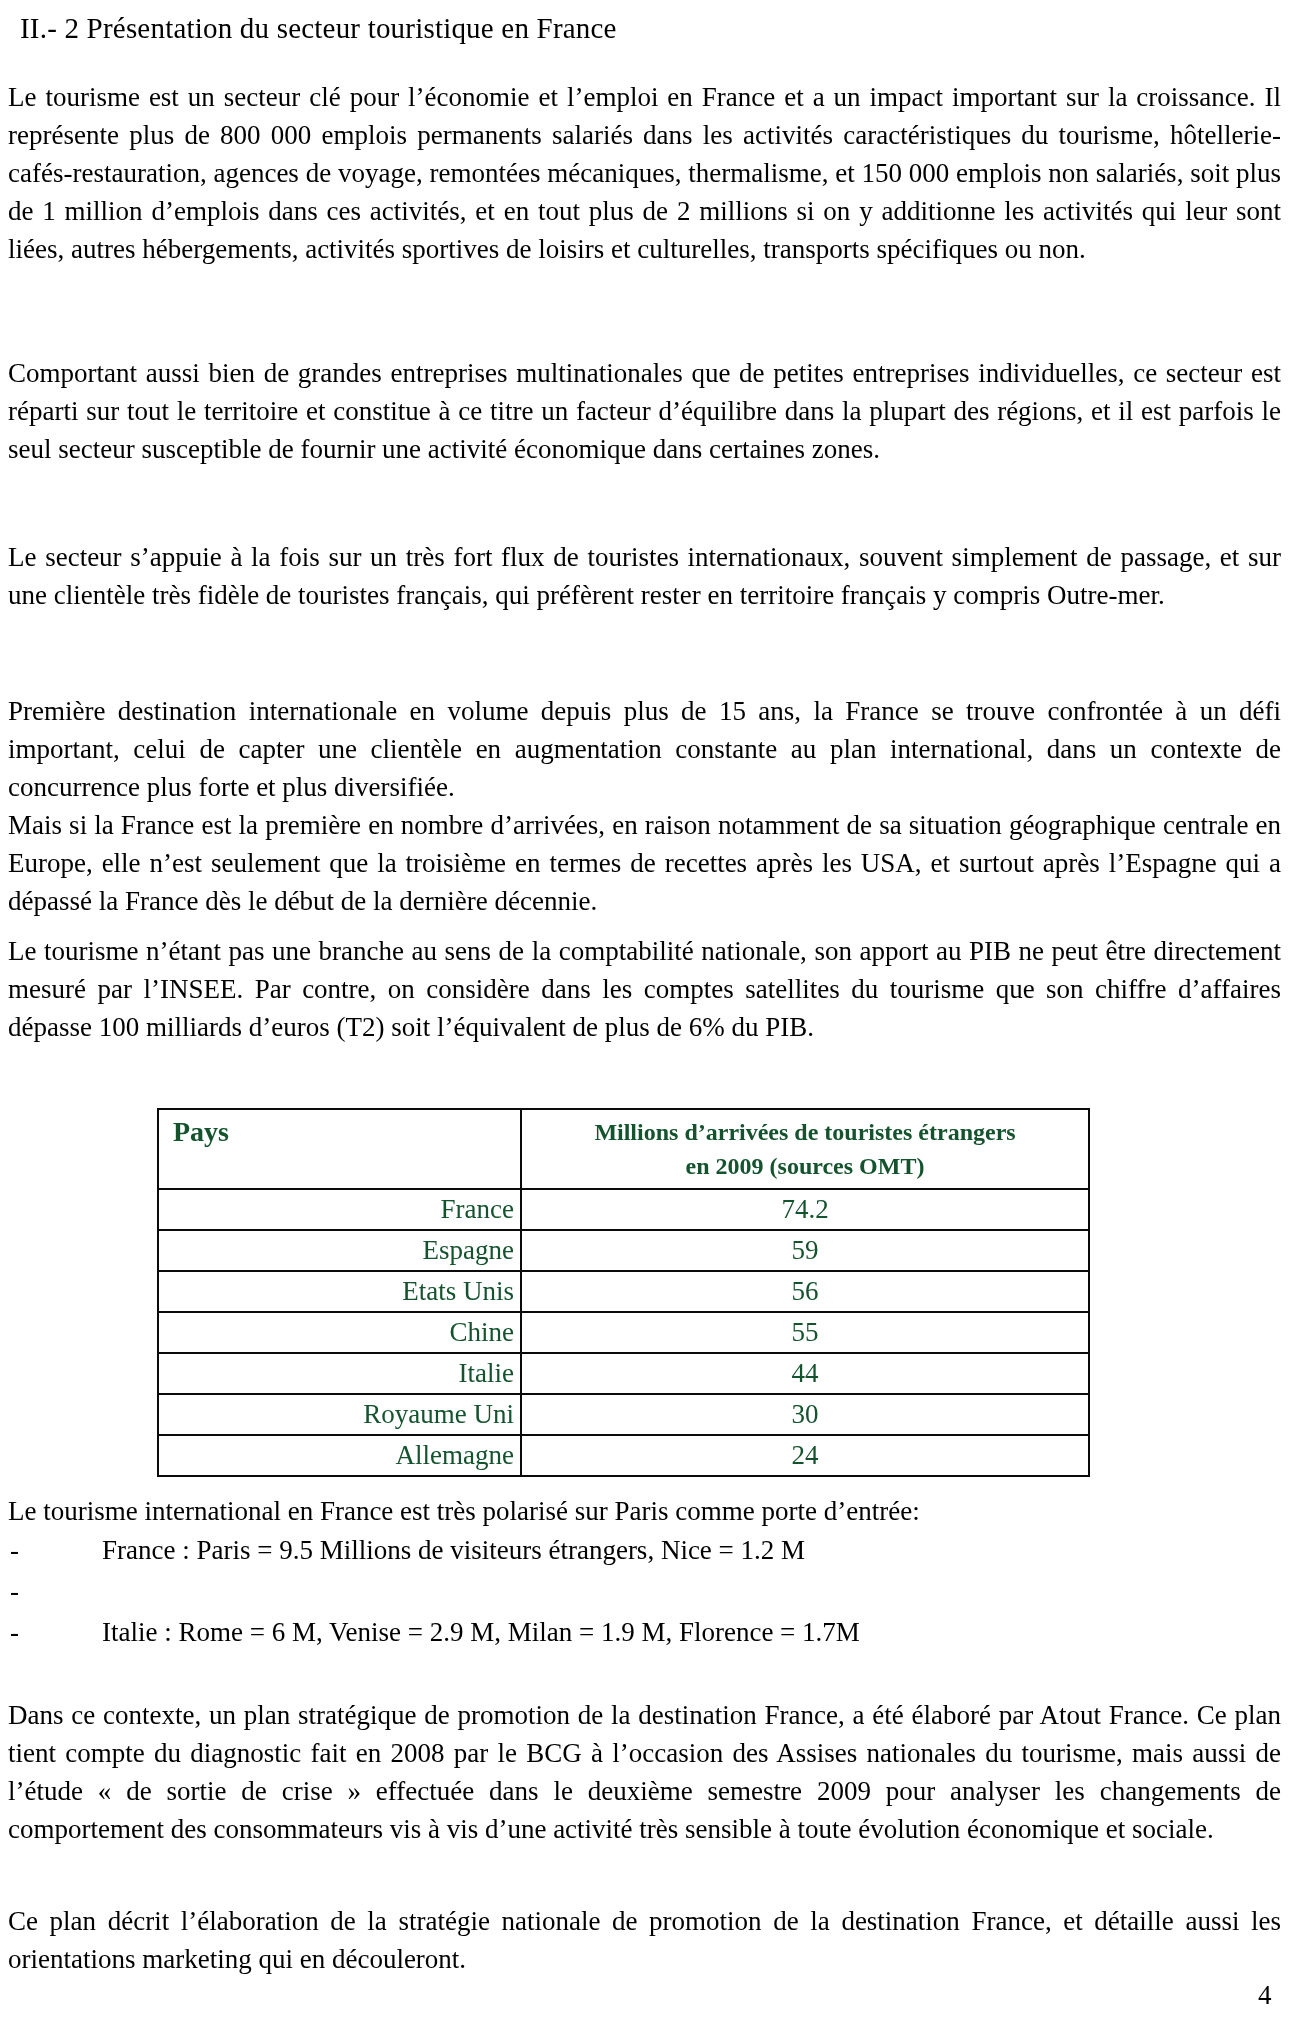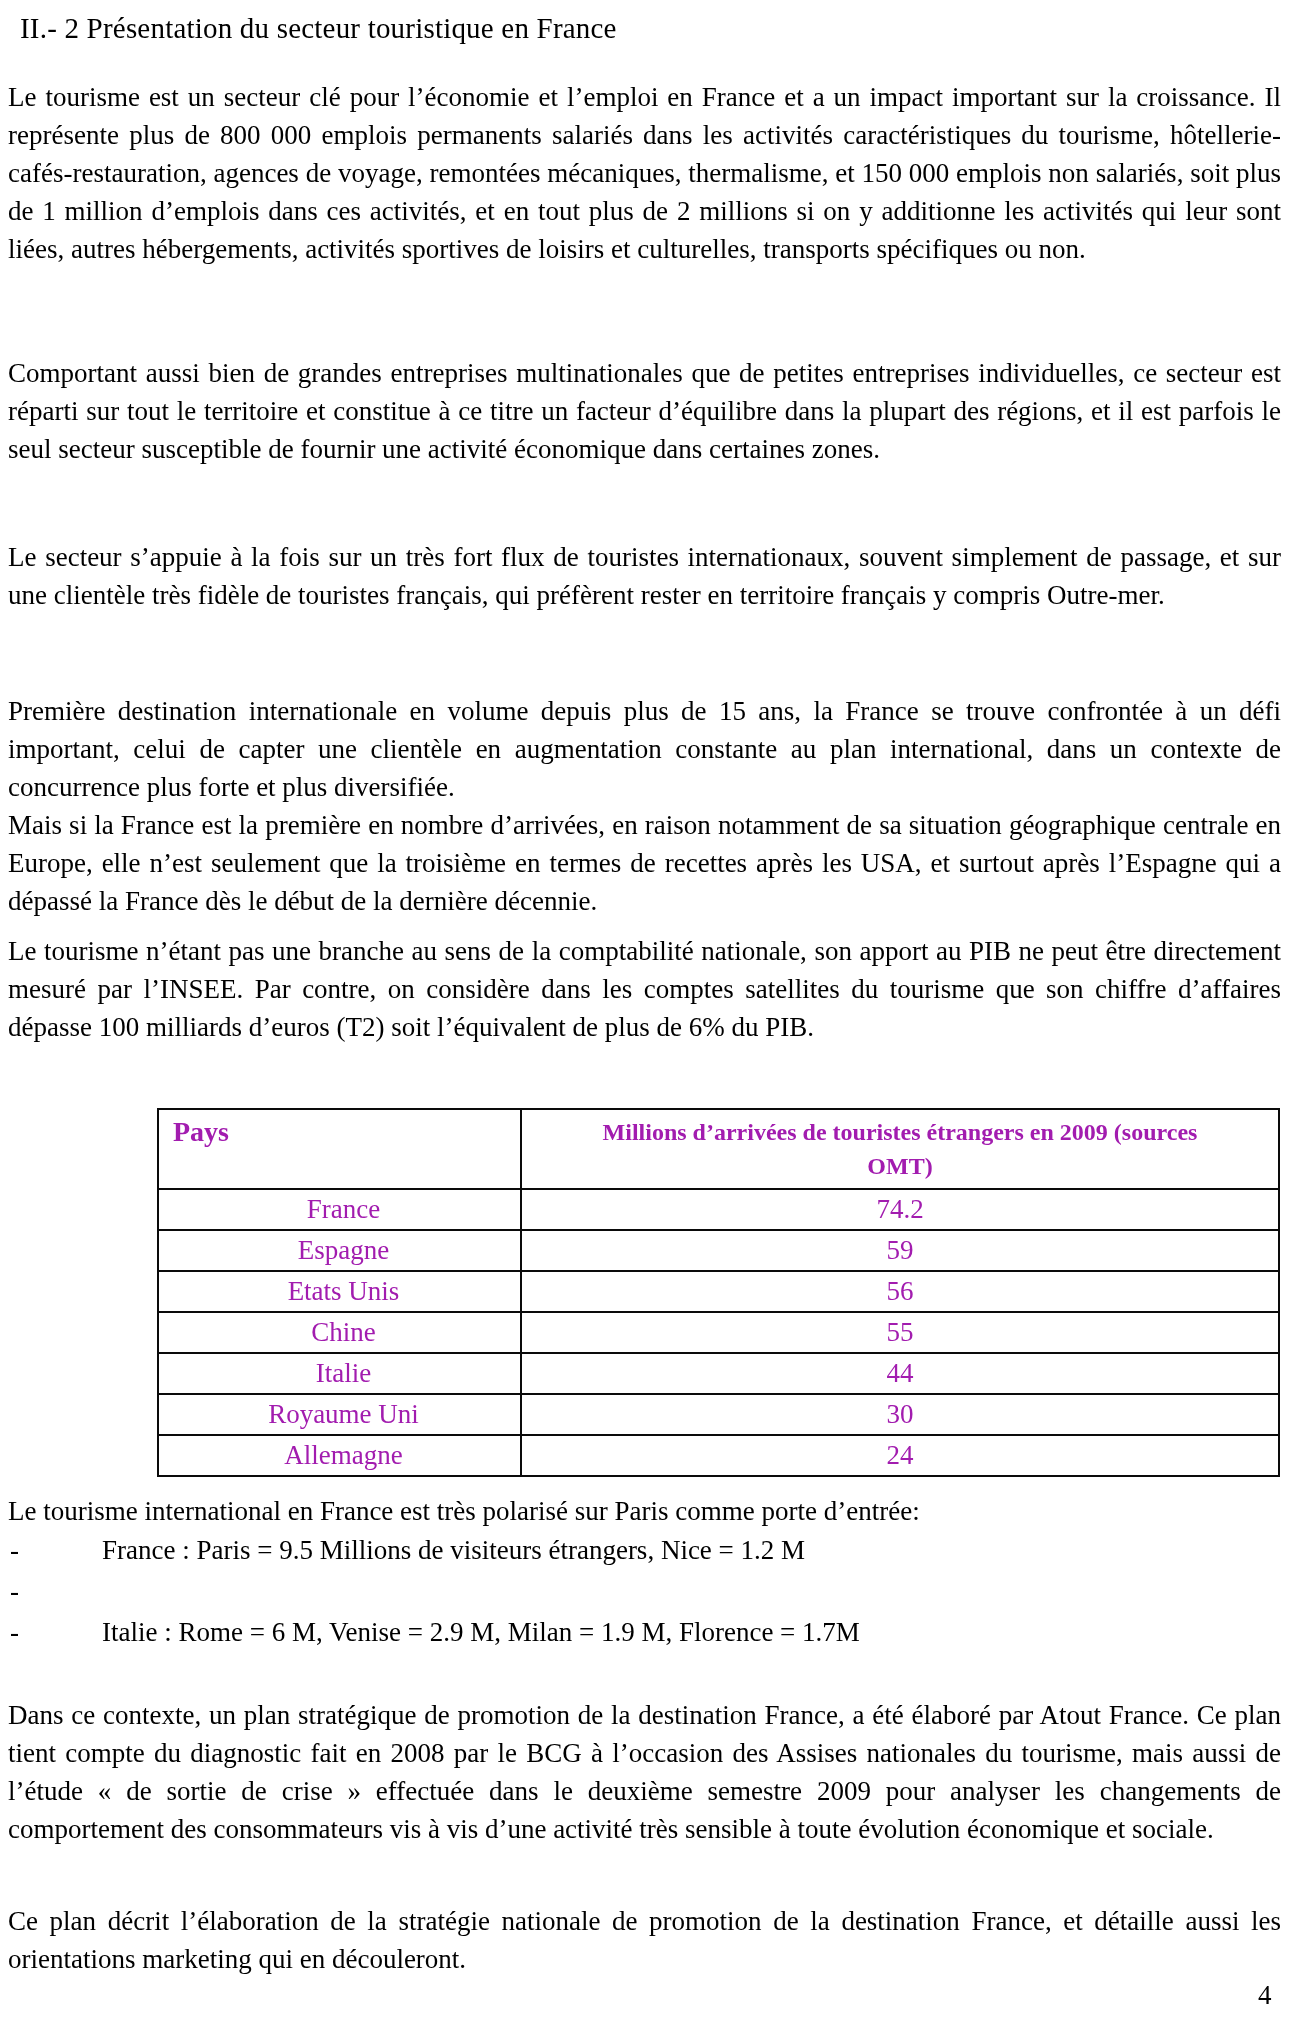--- a/index.html
+++ b/index.html
@@ -35,24 +35,24 @@
   .p3 { top: 538px; }
   .p4 { top: 692px; }
   .p5 { top: 932px; }
   .p7 { top: 1696px; }
   .p8 { top: 1902px; }
 
   table.arrivals {
     position: absolute;
     left: 157px;
     top: 1108px;
-    width: 1123px;
+    width: 933px;
     border-collapse: collapse;
     font-size: 27px;
-    color: #a21caf;
+    color: #14532d;
   }
   table.arrivals th, table.arrivals td {
     border: 2.5px solid #0a0a0a;
   }
   th.col-pays {
     width: 341px;
     text-align: left;
     vertical-align: top;
     padding: 5px 6px 5px 14px;
     font-size: 28px;
@@ -61,21 +61,21 @@
   }
   th.col-millions {
     text-align: center;
     vertical-align: top;
     padding: 5px 60px;
     font-size: 24px;
     line-height: 34px;
     font-weight: bold;
   }
   td.cell-country {
-    text-align: center;
+    text-align: right;
     padding: 1px 6px 1px 14px;
     height: 37px;
     line-height: 33px;
   }
   td.cell-value {
     text-align: center;
     padding: 1px 18px;
     height: 37px;
     line-height: 33px;
   }

